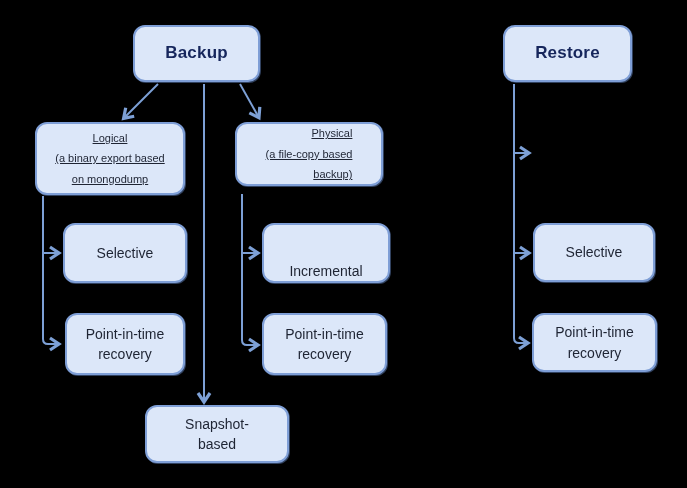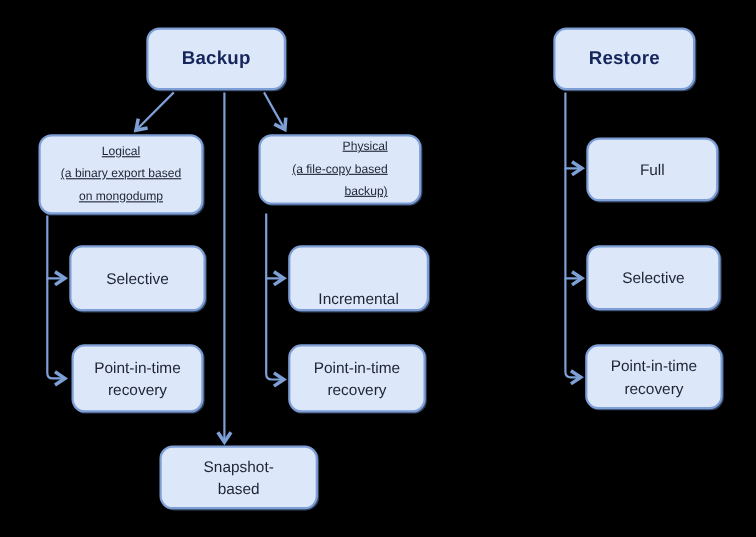--- a/index.html
+++ b/index.html
@@ -91,23 +91,20 @@
   <div class="node" id="n-pitr-p">
     <span class="label">Point-in-time
 recovery</span>
   </div>
 
   <div class="node" id="n-snapshot">
     <span class="label">Snapshot-
 based</span>
   </div>
 
-  <div class="node" id="n-full">
-    <span class="label">Full</span>
-  </div>
 
   <div class="node" id="n-selective-r">
     <span class="label">Selective</span>
   </div>
 
   <div class="node" id="n-pitr-r">
     <span class="label">Point-in-time
 recovery</span>
   </div>
 

